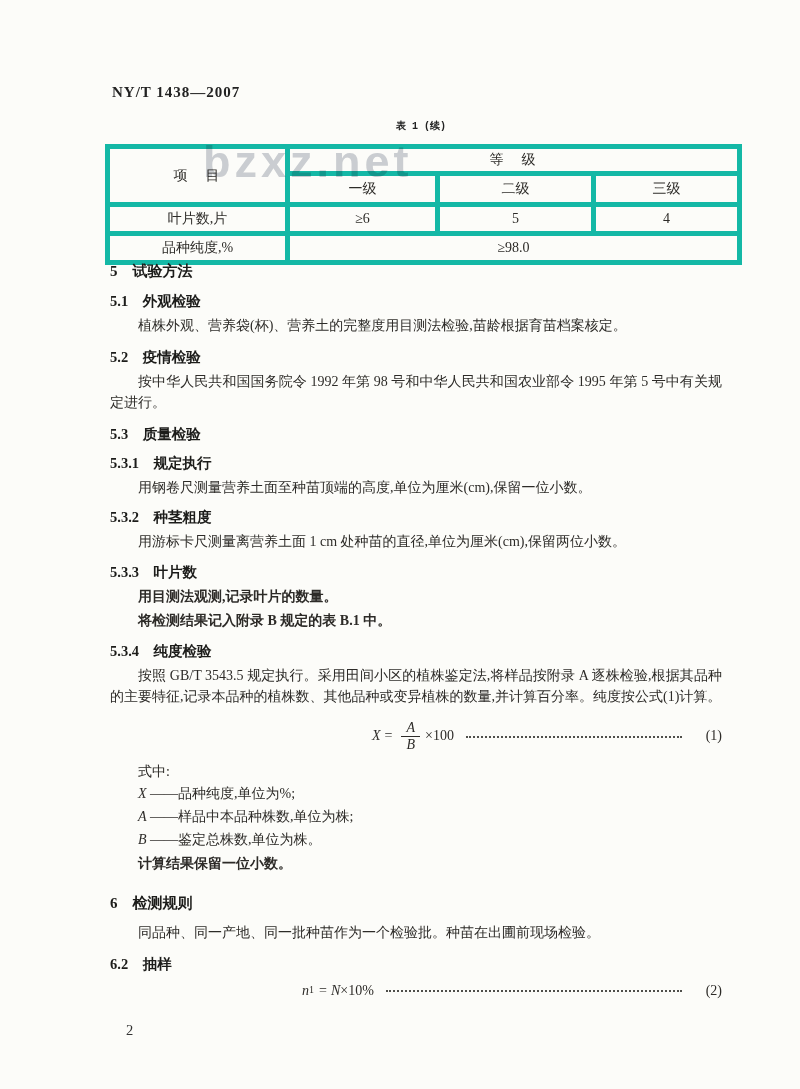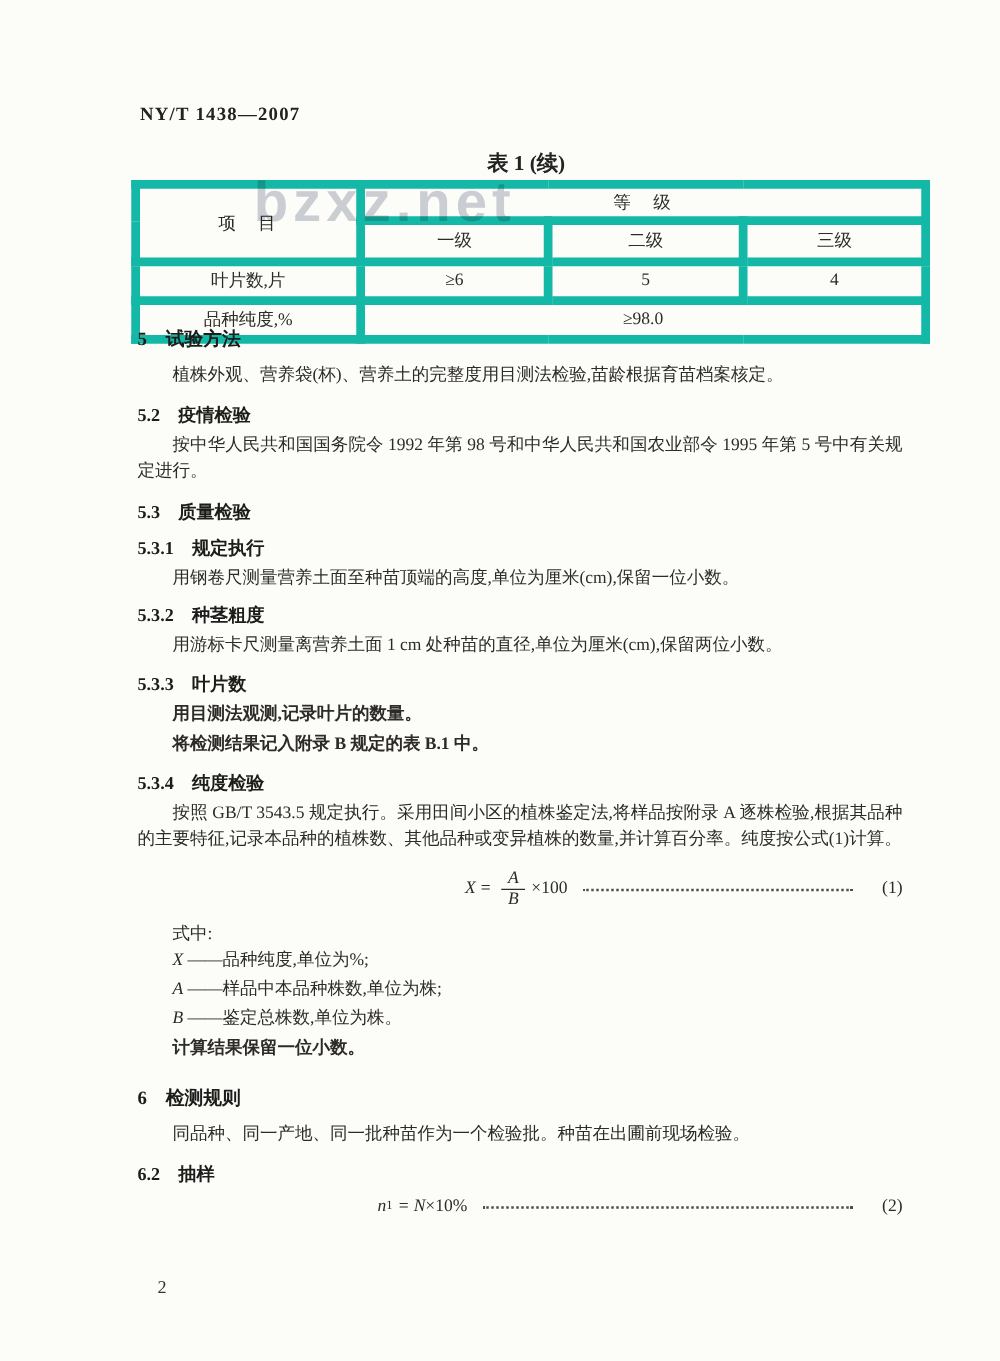--- a/index.html
+++ b/index.html
@@ -1,23 +1,23 @@
 <!DOCTYPE html>
 <html><head>
 <meta charset="utf-8">
 <style>
   html,body{margin:0;padding:0;background:#f4f4f1;}
   .page{position:relative;width:800px;height:1089px;background:#fcfcf9;overflow:hidden;
         font-family:"Liberation Serif","DejaVu Serif",serif;color:#2d2b28;font-size:14px;}
   .doc-code{position:absolute;left:112px;top:84px;font-weight:bold;font-size:15px;letter-spacing:1px;color:#222;}
   .table-caption{position:absolute;left:105px;top:119px;width:632px;text-align:center;
-                 font-weight:bold;font-size:17px;color:#222;}
+                 font-weight:bold;font-size:10px;color:#222;font-family:Liberation Mono, monospace;}
   .gtable{position:absolute;left:105px;top:144px;width:632px;border-collapse:collapse;
           font-size:14px;color:#2d2b28;table-layout:fixed;}
-  .gtable th,.gtable td{border:7px solid #14b8a6;font-weight:normal;text-align:center;
+  .gtable th,.gtable td{border:5px solid #14b8a6;font-weight:normal;text-align:center;
           padding:1px 4px;background:transparent;}
   .gtable{border:2px solid #3a3a36;}
   .col-item{width:180px;}
   .col-g1{width:150px;} .col-g2{width:156px;} .col-g3{width:146px;}
   .row-grade th{height:20px;letter-spacing:2px;}
   .row-cols th{height:24px;}
   .row-data td{height:22px;}
   .watermark{position:absolute;left:203px;top:136px;z-index:3;pointer-events:none;
              font-family:"Liberation Sans","DejaVu Sans",sans-serif;font-weight:bold;
              font-size:45px;letter-spacing:4px;color:#a9aeb8;opacity:.58;mix-blend-mode:multiply;}
@@ -82,20 +82,21 @@
         <td>品种纯度,%</td>
         <td colspan="3">≥98.0</td>
       </tr>
     </tbody>
   </table>
 
   <div class="content">
 
     <div class="h-main">5　试验方法</div>
 
+    <div class="h-sub">5.1　外观检验</div>
     <p>植株外观、营养袋(杯)、营养土的完整度用目测法检验,苗龄根据育苗档案核定。</p>
 
     <div class="h-sub">5.2　疫情检验</div>
     <p>按中华人民共和国国务院令 1992 年第 98 号和中华人民共和国农业部令 1995 年第 5 号中有关规定进行。</p>
 
     <div class="h-sub">5.3　质量检验</div>
 
     <div class="h-sub3">5.3.1　规定执行</div>
     <p>用钢卷尺测量营养土面至种苗顶端的高度,单位为厘米(cm),保留一位小数。</p>
 

